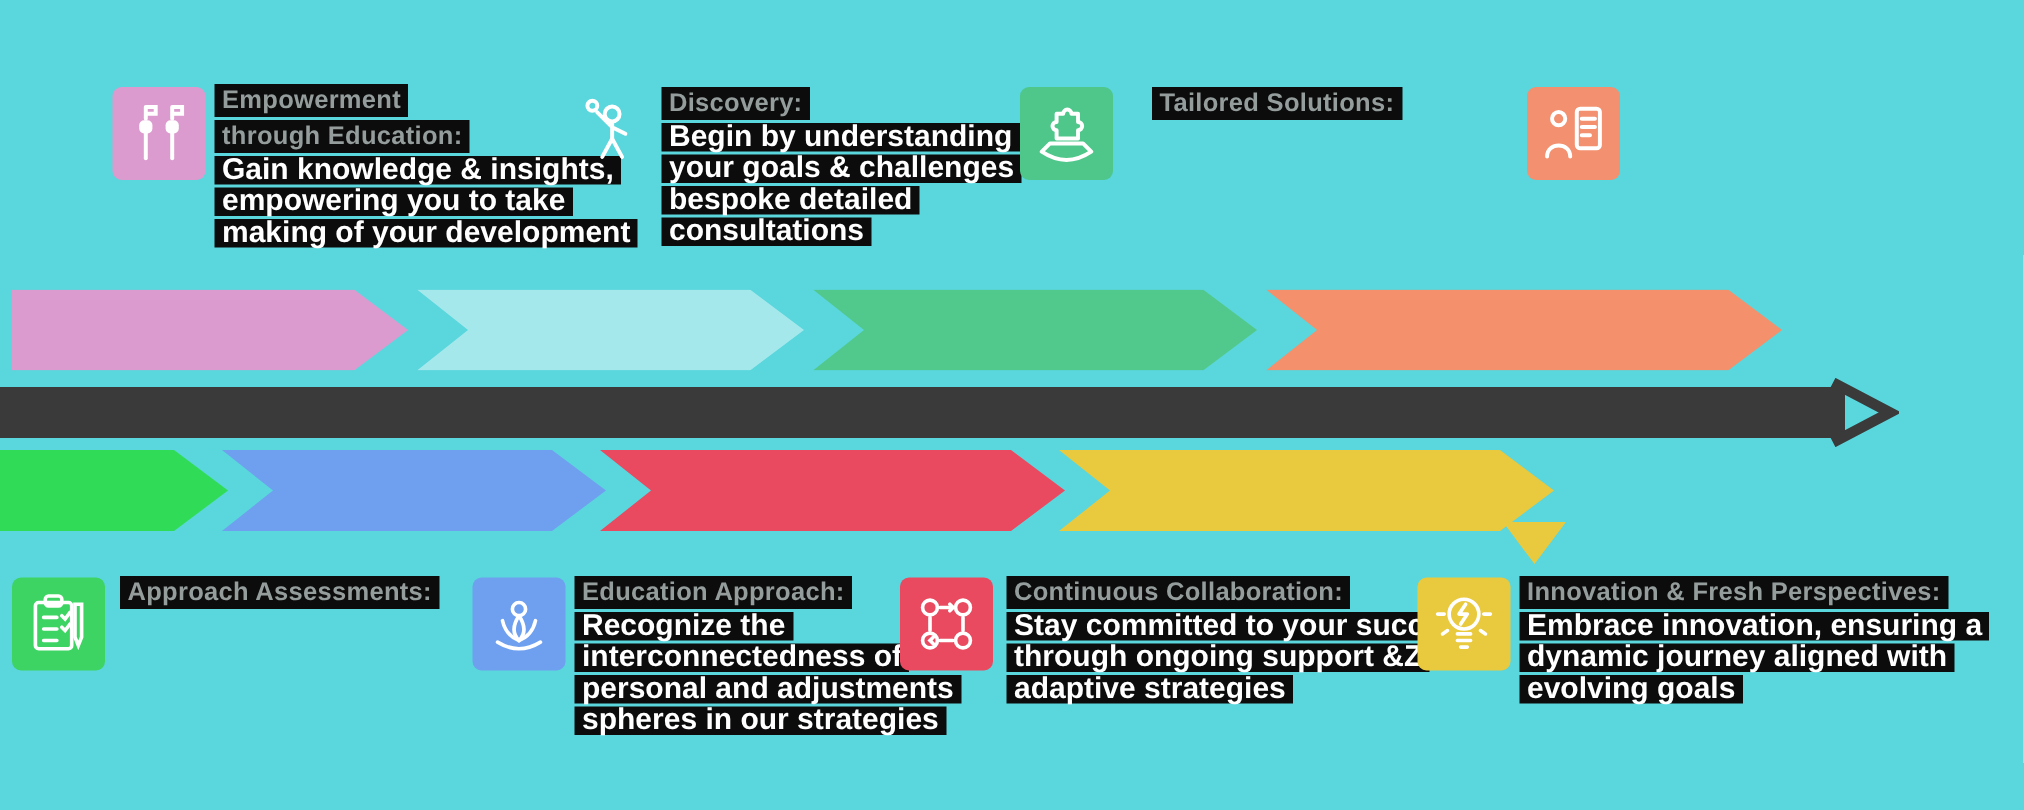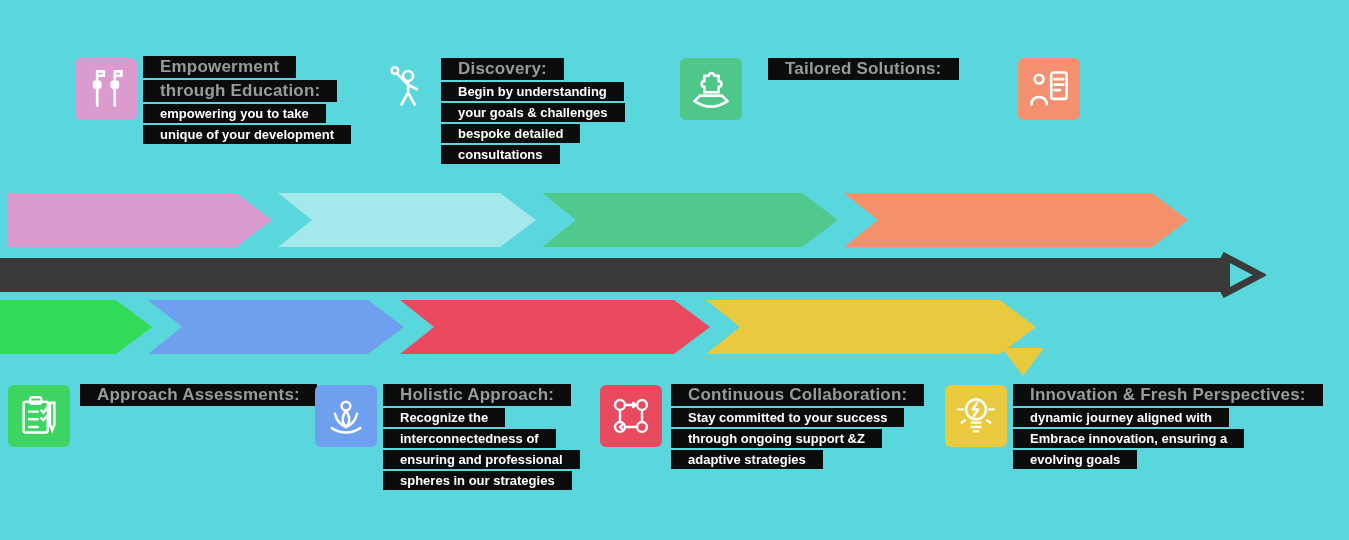--- a/index.html
+++ b/index.html
@@ -5,23 +5,23 @@
   html,body{margin:0;padding:0;}
   body{font-family:"Liberation Sans",sans-serif;}
   #canvas{position:relative;width:1349px;height:540px;overflow:hidden;}
 
   
   .tile{position:absolute;width:62px;height:62px;border-radius:6px;display:flex;align-items:center;justify-content:center;}
   .tile svg{width:44px;height:44px;}
 
   
   .textblock{position:absolute;}
-  .textblock span{display:table;background:#0c0c0c;white-space:nowrap;font-weight:bold;padding:1px 17px;margin:0 0 2px 0;}
+  .textblock span{display:table;background:#0c0c0c;white-space:nowrap;font-weight:bold;padding:1px 5px;margin:0 0 2px 0;}
   .titlelines span{color:#949c9c;font-size:17px;line-height:20px;letter-spacing:.2px;}
-  .bodylines span{color:#ffffff;font-size:13px;line-height:17px;}
+  .bodylines span{color:#ffffff;font-size:20px;line-height:17px;}
 
   
   .arrow{position:absolute;height:54px;clip-path:polygon(0% 0%,calc(100% - 36px) 0%,100% 50%,calc(100% - 36px) 100%,0% 100%,34px 50%);}
   .arrow.flat-left{clip-path:polygon(0% 0%,calc(100% - 36px) 0%,100% 50%,calc(100% - 36px) 100%,0% 100%);}
   .band{position:absolute;}
   .down-hook{position:absolute;clip-path:polygon(0% 0%,100% 0%,50% 100%);}
 </style>
 </head>
 <body>
 
@@ -36,22 +36,23 @@
       <path d="M12 11 V4 M12 4 h6 v4 h-6"></path>
         <path d="M28 11 V4 M28 4 h6 v4 h-6"></path>
     </svg>
   </div>
   <div class="textblock" style="left:143px;top:56px">
     <div class="titlelines">
         <span>Empowerment</span>
         <span>through Education:</span>
       </div>
     <div class="bodylines">
+        <span>Gain knowledge &amp; insights,</span>
         <span>empowering you to take</span>
-        <span>unique of your development</span>
+        <span>making of your development</span>
       </div>
   </div>
 
   <div class="tile" style="left: 376px; top: 56px; background: transparent;">
     <svg viewBox="0 0 40 40" fill="none" stroke="#fff" stroke-width="2.4" stroke-linecap="round">
       <circle cx="21" cy="10" r="4.5"></circle>
       <circle cx="9" cy="5" r="3"></circle>
       <path d="M21 15 v10 M21 18 L12 9 M21 18 l8 4"></path>
       <path d="M21 25 l-6 11 M21 25 l6 11"></path>
     </svg>
@@ -123,26 +124,26 @@
   <div class="tile" style="left: 315px; top: 385px; background: rgb(111, 160, 239);">
     <svg viewBox="0 0 40 40" fill="none" stroke="#fff" stroke-width="2.2" stroke-linecap="round">
       <circle cx="20" cy="11" r="4"></circle>
       <path d="M20 15 c-4 6 -4 11 0 15 c4 -4 4 -9 0 -15"></path>
       <path d="M10 18 q2 9 10 12 M30 18 q-2 9 -10 12"></path>
       <path d="M7 31 q13 8 26 0"></path>
     </svg>
   </div>
   <div class="textblock" style="left:383px;top:384px">
     <div class="titlelines">
-        <span>Holistic Approach:</span>
+        <span>Education Approach:</span>
       </div>
     <div class="bodylines">
         <span>Recognize the</span>
         <span>interconnectedness of</span>
-        <span>ensuring and professional</span>
+        <span>personal and adjustments</span>
         <span>spheres in our strategies</span>
       </div>
   </div>
 
   <div class="tile" style="left: 600px; top: 385px; background: rgb(233, 74, 96);">
     <svg viewBox="0 0 40 40" fill="none" stroke="#fff" stroke-width="2.2" stroke-linecap="round">
       <circle cx="10" cy="10" r="4.5"></circle>
         <circle cx="30" cy="10" r="4.5"></circle>
       <circle cx="10" cy="30" r="4.5"></circle>
         <circle cx="30" cy="30" r="4.5"></circle>
@@ -167,19 +168,19 @@
       <path d="M21 8 l-4 6 h5 l-4 6"></path>
       <path d="M16 26 h8 M16 30 h8 M18 34 h4"></path>
       <path d="M4 14 h4 M32 14 h4 M7 26 l3 -2 M33 26 l-3 -2"></path>
     </svg>
   </div>
   <div class="textblock" style="left:1013px;top:384px">
     <div class="titlelines">
         <span>Innovation &amp; Fresh Perspectives:</span>
       </div>
     <div class="bodylines">
+        <span>Embrace innovation, ensuring a</span>
         <span>dynamic journey aligned with</span>
-        <span>Embrace innovation, ensuring a</span>
         <span>evolving goals</span>
       </div>
   </div>
 
 </div>
 
 </body></html>

